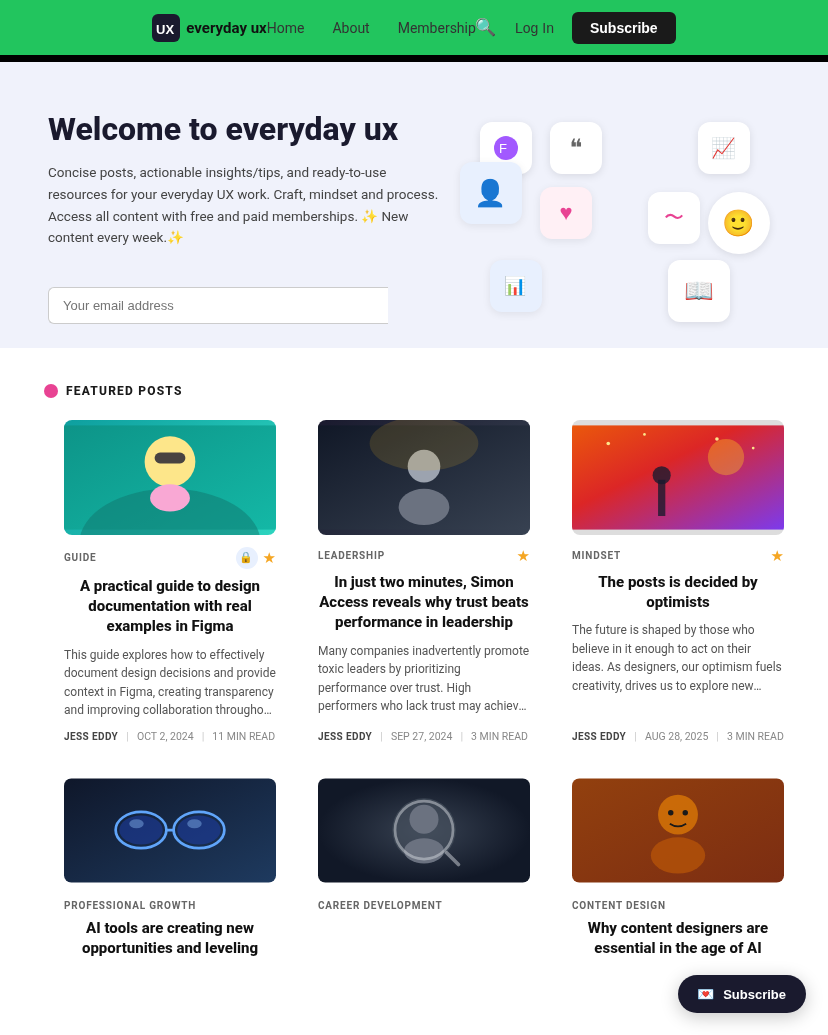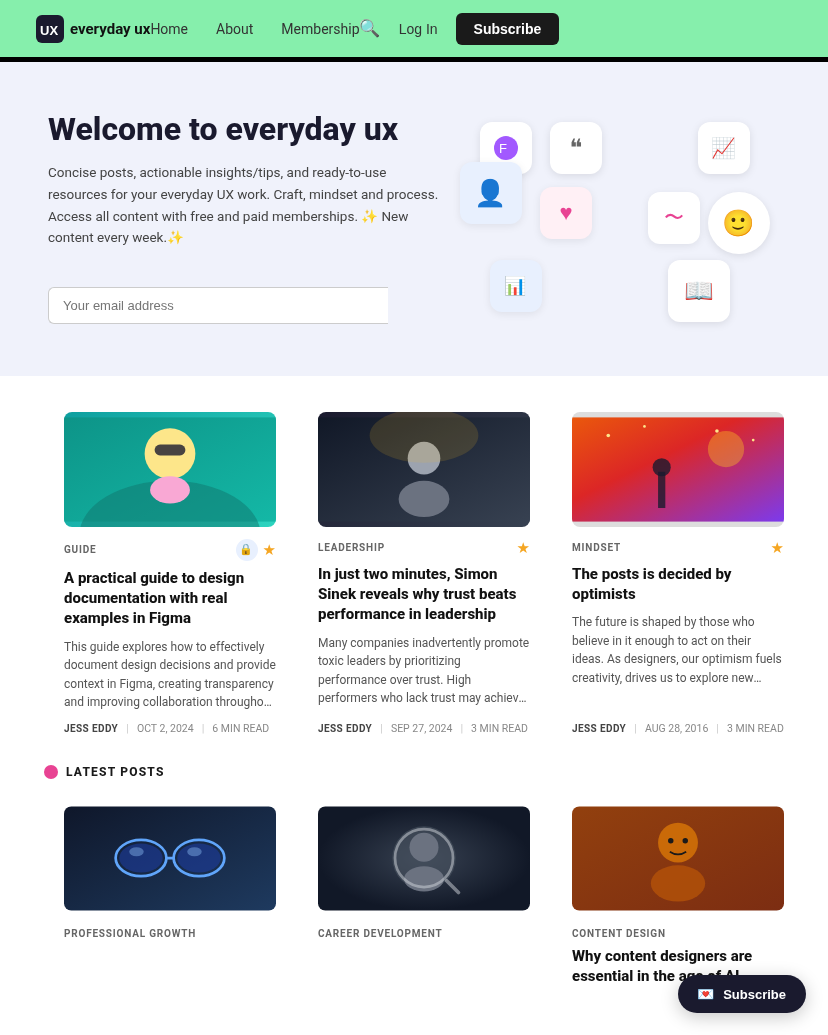--- a/index.html
+++ b/index.html
@@ -9,25 +9,25 @@
       color: #1a1a1a;
       width: 828px;
       min-height: 1035px;
       overflow-x: hidden;
     }
 
     
     nav {
       display: flex;
       align-items: center;
-      justify-content: flex-start;
+      justify-content: center;
       padding: 0 36px;
       height: 62px;
-      background: #86efac;
-      border-bottom: 5px solid #000000;
+      background: #22c55e;
+      border-bottom: 7px solid #000000;
       position: sticky;
       top: 0;
       z-index: 100;
     }
     .nav-logo {
       display: flex;
       align-items: center;
       gap: 6px;
       font-weight: 700;
       font-size: 15px;
@@ -77,21 +77,21 @@
       font-weight: 600;
       cursor: pointer;
     }
 
     
     .hero {
       background: #f0f2fb;
       display: flex;
       align-items: center;
       justify-content: space-between;
-      padding: 48px 48px 52px 48px;
+      padding: 48px 48px 24px 48px;
       min-height: 280px;
       position: relative;
       overflow: hidden;
     }
     .hero-left {
       max-width: 400px;
       z-index: 2;
     }
     .hero-title {
       font-size: 32px;
@@ -228,20 +228,21 @@
     .badge-star {
       color: #f5a623;
       font-size: 15px;
     }
     .post-title {
       font-size: 15px;
       font-weight: 800;
       color: #111;
       line-height: 1.35;
       margin-bottom: 9px;
+      text-align: center;
     }
     .post-excerpt {
       font-size: 12px;
       color: #555;
       line-height: 1.55;
       margin-bottom: 10px;
       display: -webkit-box;
       -webkit-line-clamp: 4;
       -webkit-box-orient: vertical;
       overflow: hidden;
@@ -369,20 +370,24 @@
     <div class="icon-tile" style="width:52px;height:52px;background:#e8f0fe;top:148px;left:30px;box-shadow:0 2px 8px rgba(0,0,0,0.08);">
       <span style="font-size:18px;color:#4a6cf7;">📊</span>
     </div>
     <div class="icon-tile" style="width:62px;height:62px;background:#fff;top:148px;right:50px;box-shadow:0 2px 8px rgba(0,0,0,0.1);">
       <span style="font-size:24px;">📖</span>
     </div>
   </div>
 </section>
 
 <section class="section">
+  <div class="section-header">
+    <div class="section-dot"></div>
+    <span class="section-title">FEATURED POSTS</span>
+  </div>
   <div class="posts-grid">
 
     <div class="post-card">
       <div class="post-image img-teal">
         
         <svg width="100%" height="115" viewBox="0 0 234 115">
           <defs>
             <linearGradient id="g0" x1="0%" y1="0%" x2="100%" y2="100%">
               <stop offset="0%" style="stop-color:#0d9488"></stop>
               <stop offset="100%" style="stop-color:#14b8a6"></stop>
@@ -405,21 +410,21 @@
           <span class="badge-star">★</span>
         </div>
       </div>
       <div class="post-title">A practical guide to design documentation with real examples in Figma</div>
       <div class="post-excerpt">This guide explores how to effectively document design decisions and provide context in Figma, creating transparency and improving collaboration throughout your design process. Discover how to establish a single source of truth, minimize miscommunication, and improve team alignment and efficiency.</div>
       <div class="post-author-line">
         <span class="post-author">JESS EDDY</span>
         <span class="post-dot">|</span>
         <span class="post-date">OCT 2, 2024</span>
         <span class="post-dot">|</span>
-        <span class="post-read">6 MIN READ</span>
+        <span class="post-read">11 MIN READ</span>
       </div>
     </div>
 
     <div class="post-card">
       <div class="post-image img-dark">
         <svg width="100%" height="115" viewBox="0 0 234 115">
           <defs>
             <linearGradient id="g1" x1="0%" y1="0%" x2="100%" y2="100%">
               <stop offset="0%" style="stop-color:#111827"></stop>
               <stop offset="100%" style="stop-color:#374151"></stop>
@@ -432,21 +437,21 @@
 
           <ellipse cx="117" cy="20" rx="60" ry="30" fill="#fbbf24" opacity="0.15"></ellipse>
         </svg>
       </div>
       <div class="post-meta">
         <span class="post-category">LEADERSHIP</span>
         <div class="post-badges">
           <span class="badge-star">★</span>
         </div>
       </div>
-      <div class="post-title">In just two minutes, Simon Sinek reveals why trust beats performance in leadership</div>
+      <div class="post-title">In just two minutes, Simon Access reveals why trust beats performance in leadership</div>
       <div class="post-excerpt">Many companies inadvertently promote toxic leaders by prioritizing performance over trust. High performers who lack trust may achieve short-term results but can harm team morale and long-term success. Businesses should prioritize trust as much as performance when building strong teams.</div>
       <div class="post-author-line">
         <span class="post-author">JESS EDDY</span>
         <span class="post-dot">|</span>
         <span class="post-date">SEP 27, 2024</span>
         <span class="post-dot">|</span>
         <span class="post-read">3 MIN READ</span>
       </div>
     </div>
 
@@ -477,33 +482,29 @@
         <span class="post-category">MINDSET</span>
         <div class="post-badges">
           <span class="badge-star">★</span>
         </div>
       </div>
       <div class="post-title">The posts is decided by optimists</div>
       <div class="post-excerpt">The future is shaped by those who believe in it enough to act on their ideas. As designers, our optimism fuels creativity, drives us to explore new possibilities, and enables us to envision and create better experiences, even when the path isn't clear.</div>
       <div class="post-author-line">
         <span class="post-author">JESS EDDY</span>
         <span class="post-dot">|</span>
-        <span class="post-date">AUG 28, 2016</span>
+        <span class="post-date">AUG 28, 2025</span>
         <span class="post-dot">|</span>
         <span class="post-read">3 MIN READ</span>
       </div>
     </div>
   </div>
 </section>
 
 <section class="latest-section">
-  <div class="section-header">
-    <div class="section-dot"></div>
-    <span class="section-title">LATEST POSTS</span>
-  </div>
   <div class="posts-grid">
 
     <div class="post-card">
       <div class="latest-image">
         <svg width="100%" height="115" viewBox="0 0 234 115">
           <defs>
             <linearGradient id="gl0" x1="0%" y1="0%" x2="100%" y2="100%">
               <stop offset="0%" style="stop-color:#0f172a"></stop>
               <stop offset="100%" style="stop-color:#1e3a5f"></stop>
             </linearGradient>
@@ -516,20 +517,21 @@
 
           <ellipse cx="85" cy="57" rx="24" ry="16" fill="#1e40af" opacity="0.5"></ellipse>
           <ellipse cx="149" cy="57" rx="24" ry="16" fill="#1e40af" opacity="0.5"></ellipse>
           <ellipse cx="80" cy="50" rx="8" ry="5" fill="#93c5fd" opacity="0.4"></ellipse>
           <ellipse cx="144" cy="50" rx="8" ry="5" fill="#93c5fd" opacity="0.4"></ellipse>
         </svg>
       </div>
       <div class="post-meta">
         <span class="post-category">PROFESSIONAL GROWTH</span>
       </div>
+      <div class="post-title">AI tools are creating new opportunities and leveling</div>
     </div>
 
     <div class="post-card">
       <div class="latest-image">
         <svg width="100%" height="115" viewBox="0 0 234 115">
           <defs>
             <radialGradient id="gl1" cx="50%" cy="50%" r="50%">
               <stop offset="0%" style="stop-color:#374151"></stop>
               <stop offset="100%" style="stop-color:#111827"></stop>
             </radialGradient>

